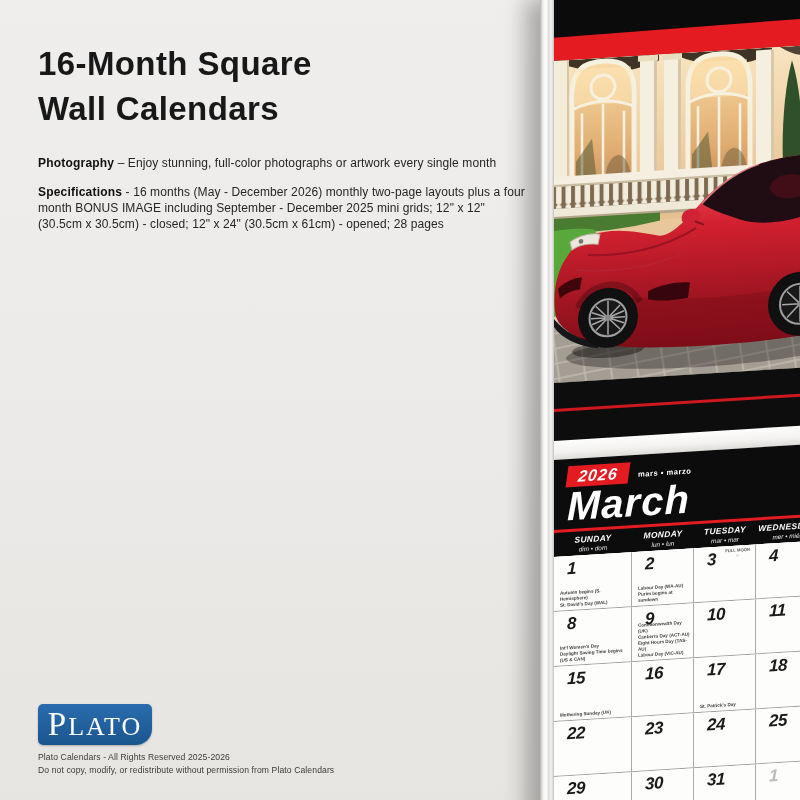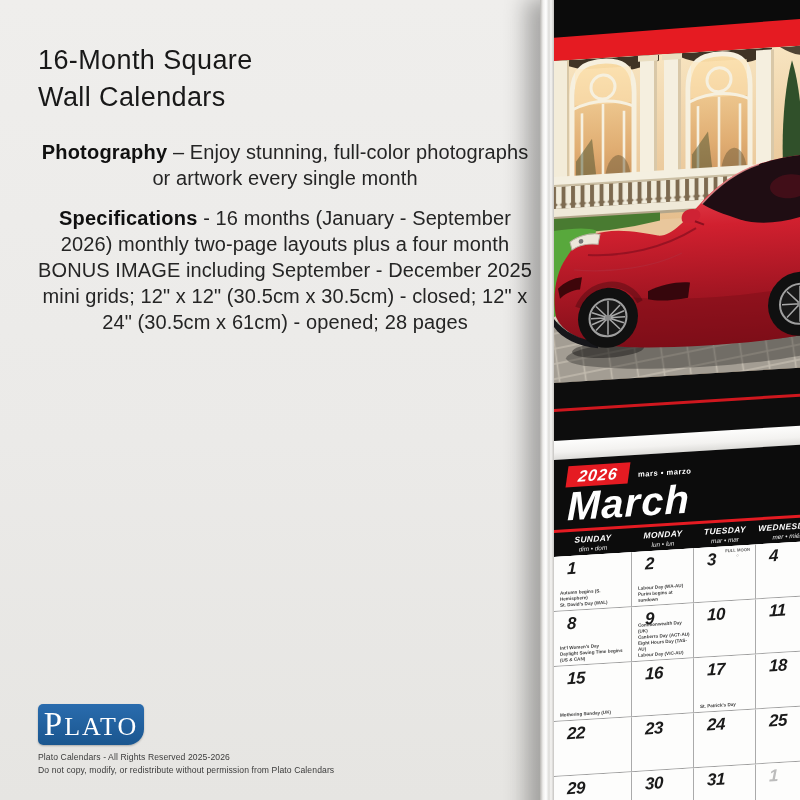--- a/index.html
+++ b/index.html
@@ -1,25 +1,25 @@
 <!DOCTYPE html>
 <html><head>
 <meta charset="utf-8">
 <style>
   html,body{margin:0;padding:0;}
   body{width:800px;height:800px;overflow:hidden;background:#e8e7e5;font-family:"Liberation Sans",sans-serif;}
   .poster{position:relative;width:800px;height:800px;background:linear-gradient(180deg,#efeeec 0%,#ebeae8 55%,#e6e5e2 100%);overflow:hidden;}
 
   
   .info{position:absolute;left:38px;top:42px;width:494px;}
-  .page-title{font-size:27px;font-weight:400;line-height:1.36;letter-spacing:.4px;color:#181818;white-space:pre-line;margin:0 0 24px 0;}
-  .feature{font-size:20px;line-height:1.30;color:#252525;letter-spacing:.1px;margin:0 0 14px 0;text-align:center;}
+  .page-title{font-size:33px;font-weight:700;line-height:1.36;letter-spacing:.4px;color:#181818;white-space:pre-line;margin:0 0 24px 0;}
+  .feature{font-size:12px;line-height:1.30;color:#252525;letter-spacing:.1px;margin:0 0 14px 0;}
   .feature b{font-weight:800;color:#101010;letter-spacing:.2px;}
 
-  .plato-logo{position:absolute;left:38px;top:704px;width:106px;height:41px;border-radius:5px 5px 16px 5px;display:flex;align-items:center;justify-content:center;background:linear-gradient(180deg,#2a6cae,#1a568f);box-shadow:0 1px 2px rgba(0,0,0,.25);}
+  .plato-logo{position:absolute;left:38px;top:704px;width:114px;height:41px;border-radius:5px 5px 16px 5px;display:flex;align-items:center;justify-content:center;background:linear-gradient(180deg,#2a6cae,#1a568f);box-shadow:0 1px 2px rgba(0,0,0,.25);}
   .logo-text{font-family:"Liberation Serif",serif;color:#ffffff;font-size:26px;letter-spacing:2px;line-height:1;}
   .logo-text::first-letter{font-size:33px;}
   .copyright{position:absolute;left:38px;top:751px;font-size:8.6px;line-height:1.5;color:#3b3b3b;white-space:pre-line;letter-spacing:.1px;}
 
   
   .cal-wrap{position:absolute;left:540px;top:-12px;width:278px;height:880px;transform:skewY(-3.6deg);transform-origin:0 0;}
   .cal-sheet{position:absolute;left:0;top:0;width:278px;height:860px;box-shadow:-14px 10px 22px rgba(0,0,0,.30);background:#ffffff;}
   .page-edge{position:absolute;left:0;top:0;width:14px;height:860px;background:linear-gradient(90deg,#b6b4b0 0px,#efeeec 3px,#ffffff 6px,#dcdbd8 9px,#f6f5f3 11px,#c6c4c1 14px);}
   .cal-body{position:absolute;left:14px;top:0;width:264px;}
 
@@ -53,21 +53,21 @@
 </style>
 </head>
 <body>
 
 <div class="poster">
 
   <div class="info">
     <h1 class="page-title">16-Month Square
 Wall Calendars</h1>
     <p class="feature"><b>Photography</b> <span>– Enjoy stunning, full-color photographs or artwork every single month</span></p>
-    <p class="feature"><b>Specifications</b> <span>- 16 months (January - September 2026) monthly two-page layouts plus a four month BONUS IMAGE including September - December 2025 mini grids; 12" x 12" (30.5cm x 30.5cm) - closed; 12" x 24" (30.5cm x 61cm) - opened; 28 pages</span></p>
+    <p class="feature"><b>Specifications</b> <span>- 16 months (May - December 2026) monthly two-page layouts plus a four month BONUS IMAGE including September - December 2025 mini grids; 12" x 12" (30.5cm x 30.5cm) - closed; 12" x 24" (30.5cm x 61cm) - opened; 28 pages</span></p>
   </div>
 
   <div class="plato-logo">
     <span class="logo-text">PLATO</span>
   </div>
   <div class="copyright">Plato Calendars - All Rights Reserved 2025-2026
 Do not copy, modify, or redistribute without permission from Plato Calendars</div>
 
   <div class="cal-wrap">
     <div class="cal-sheet">

